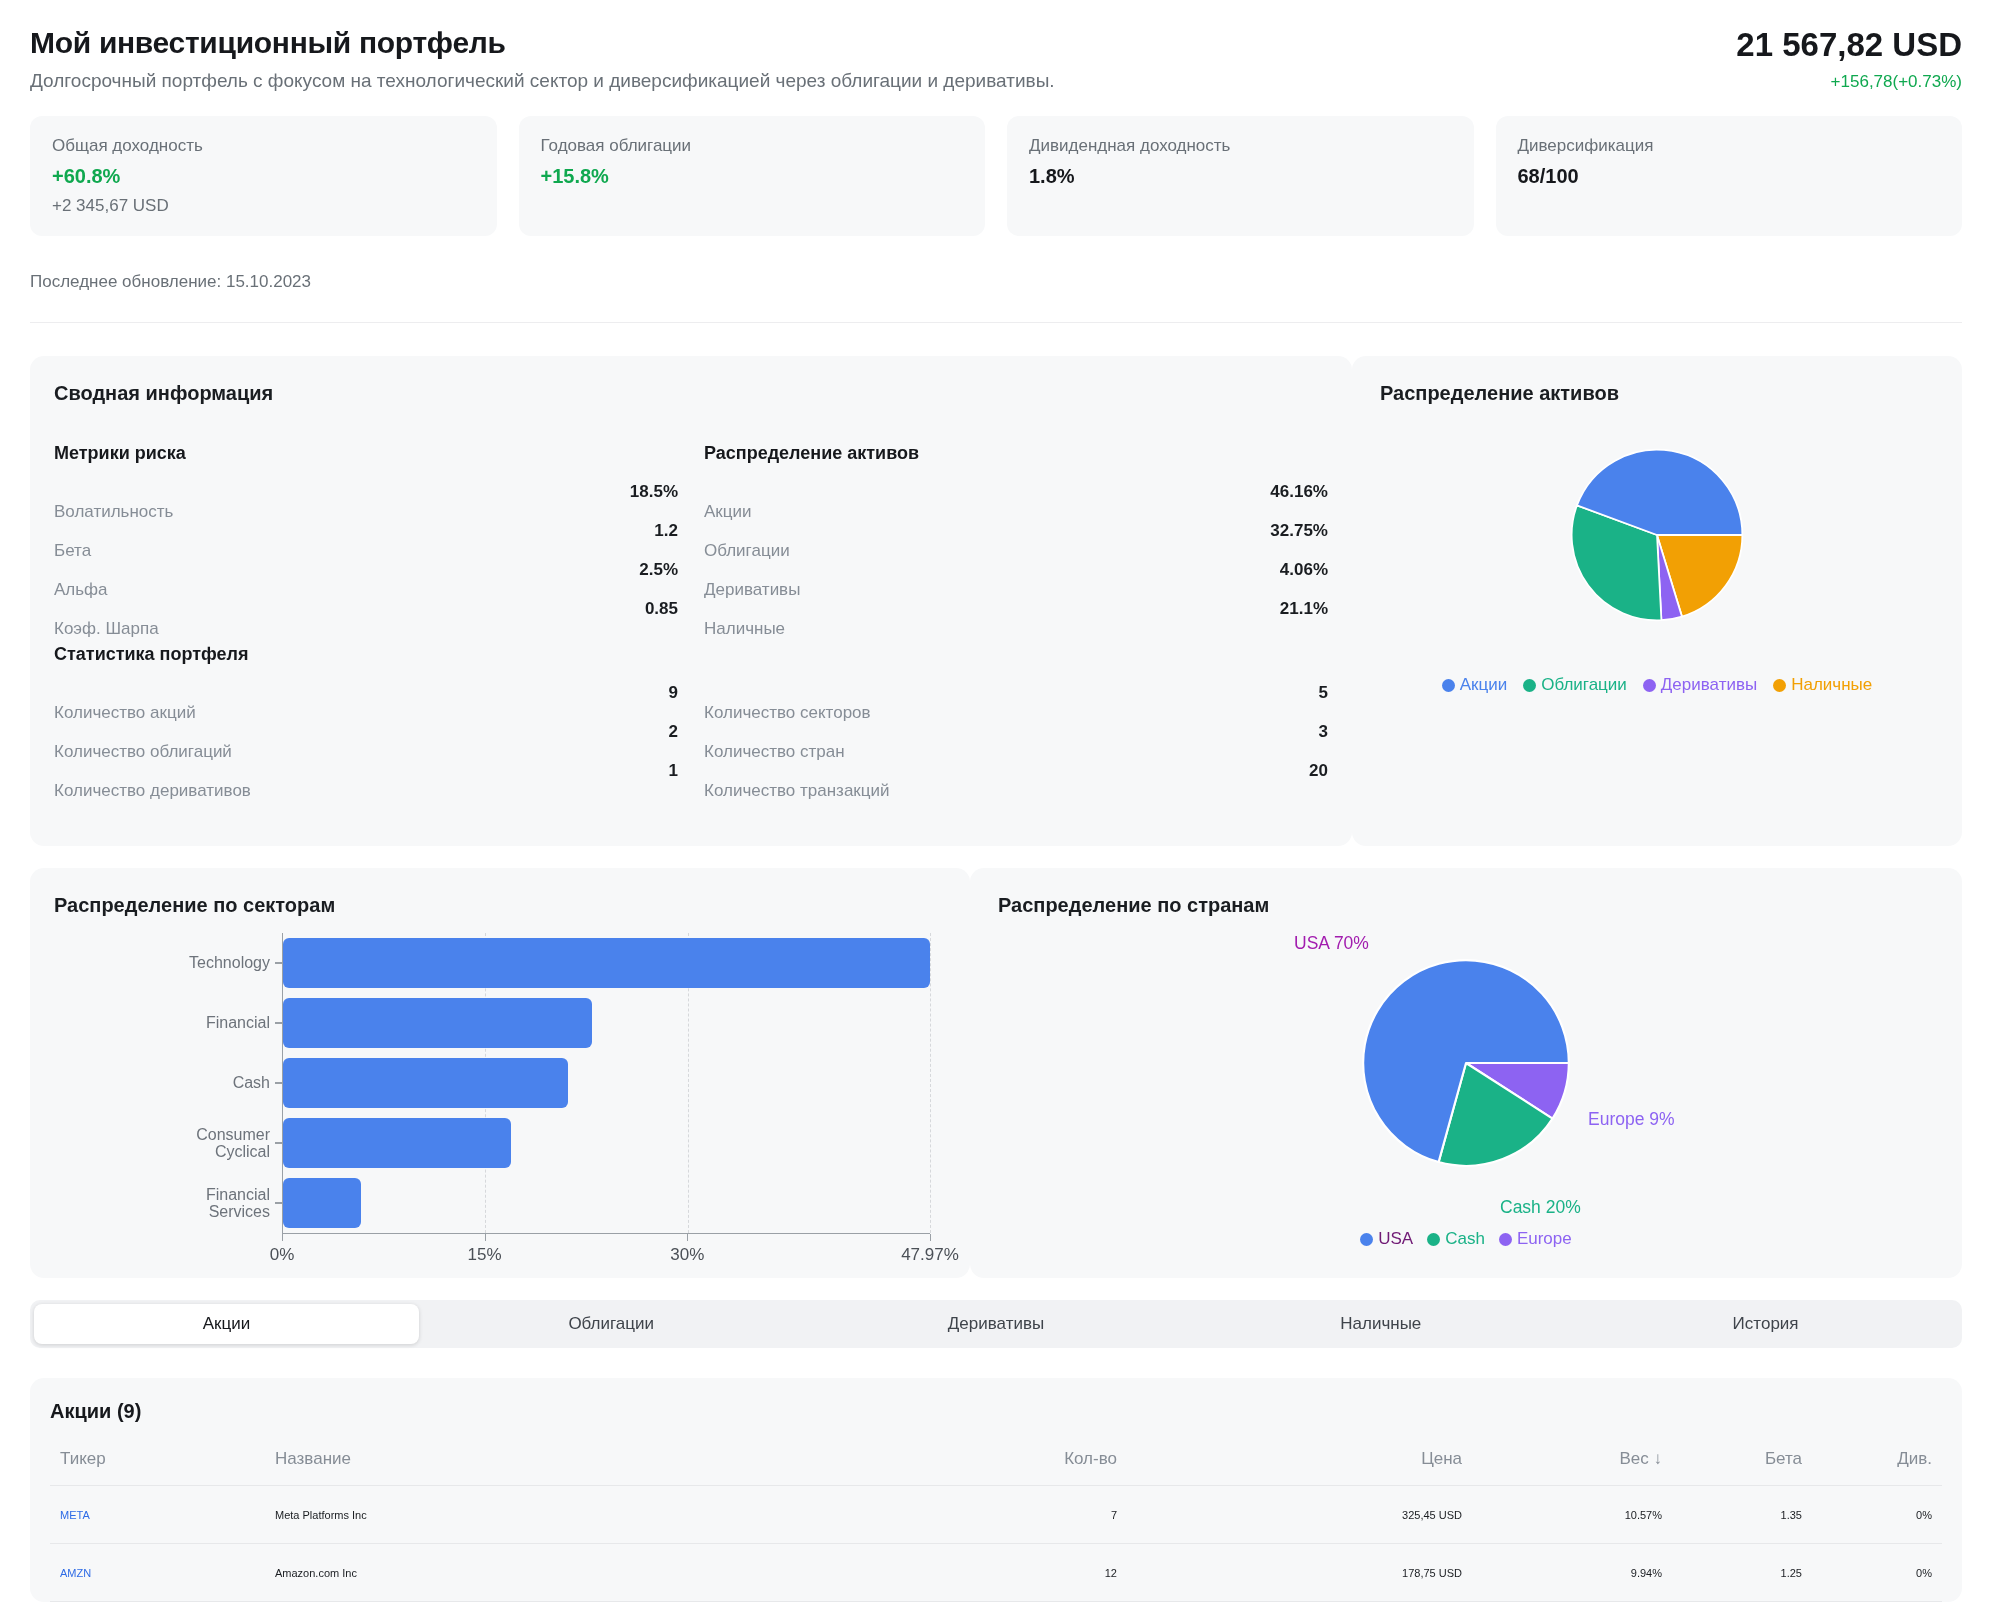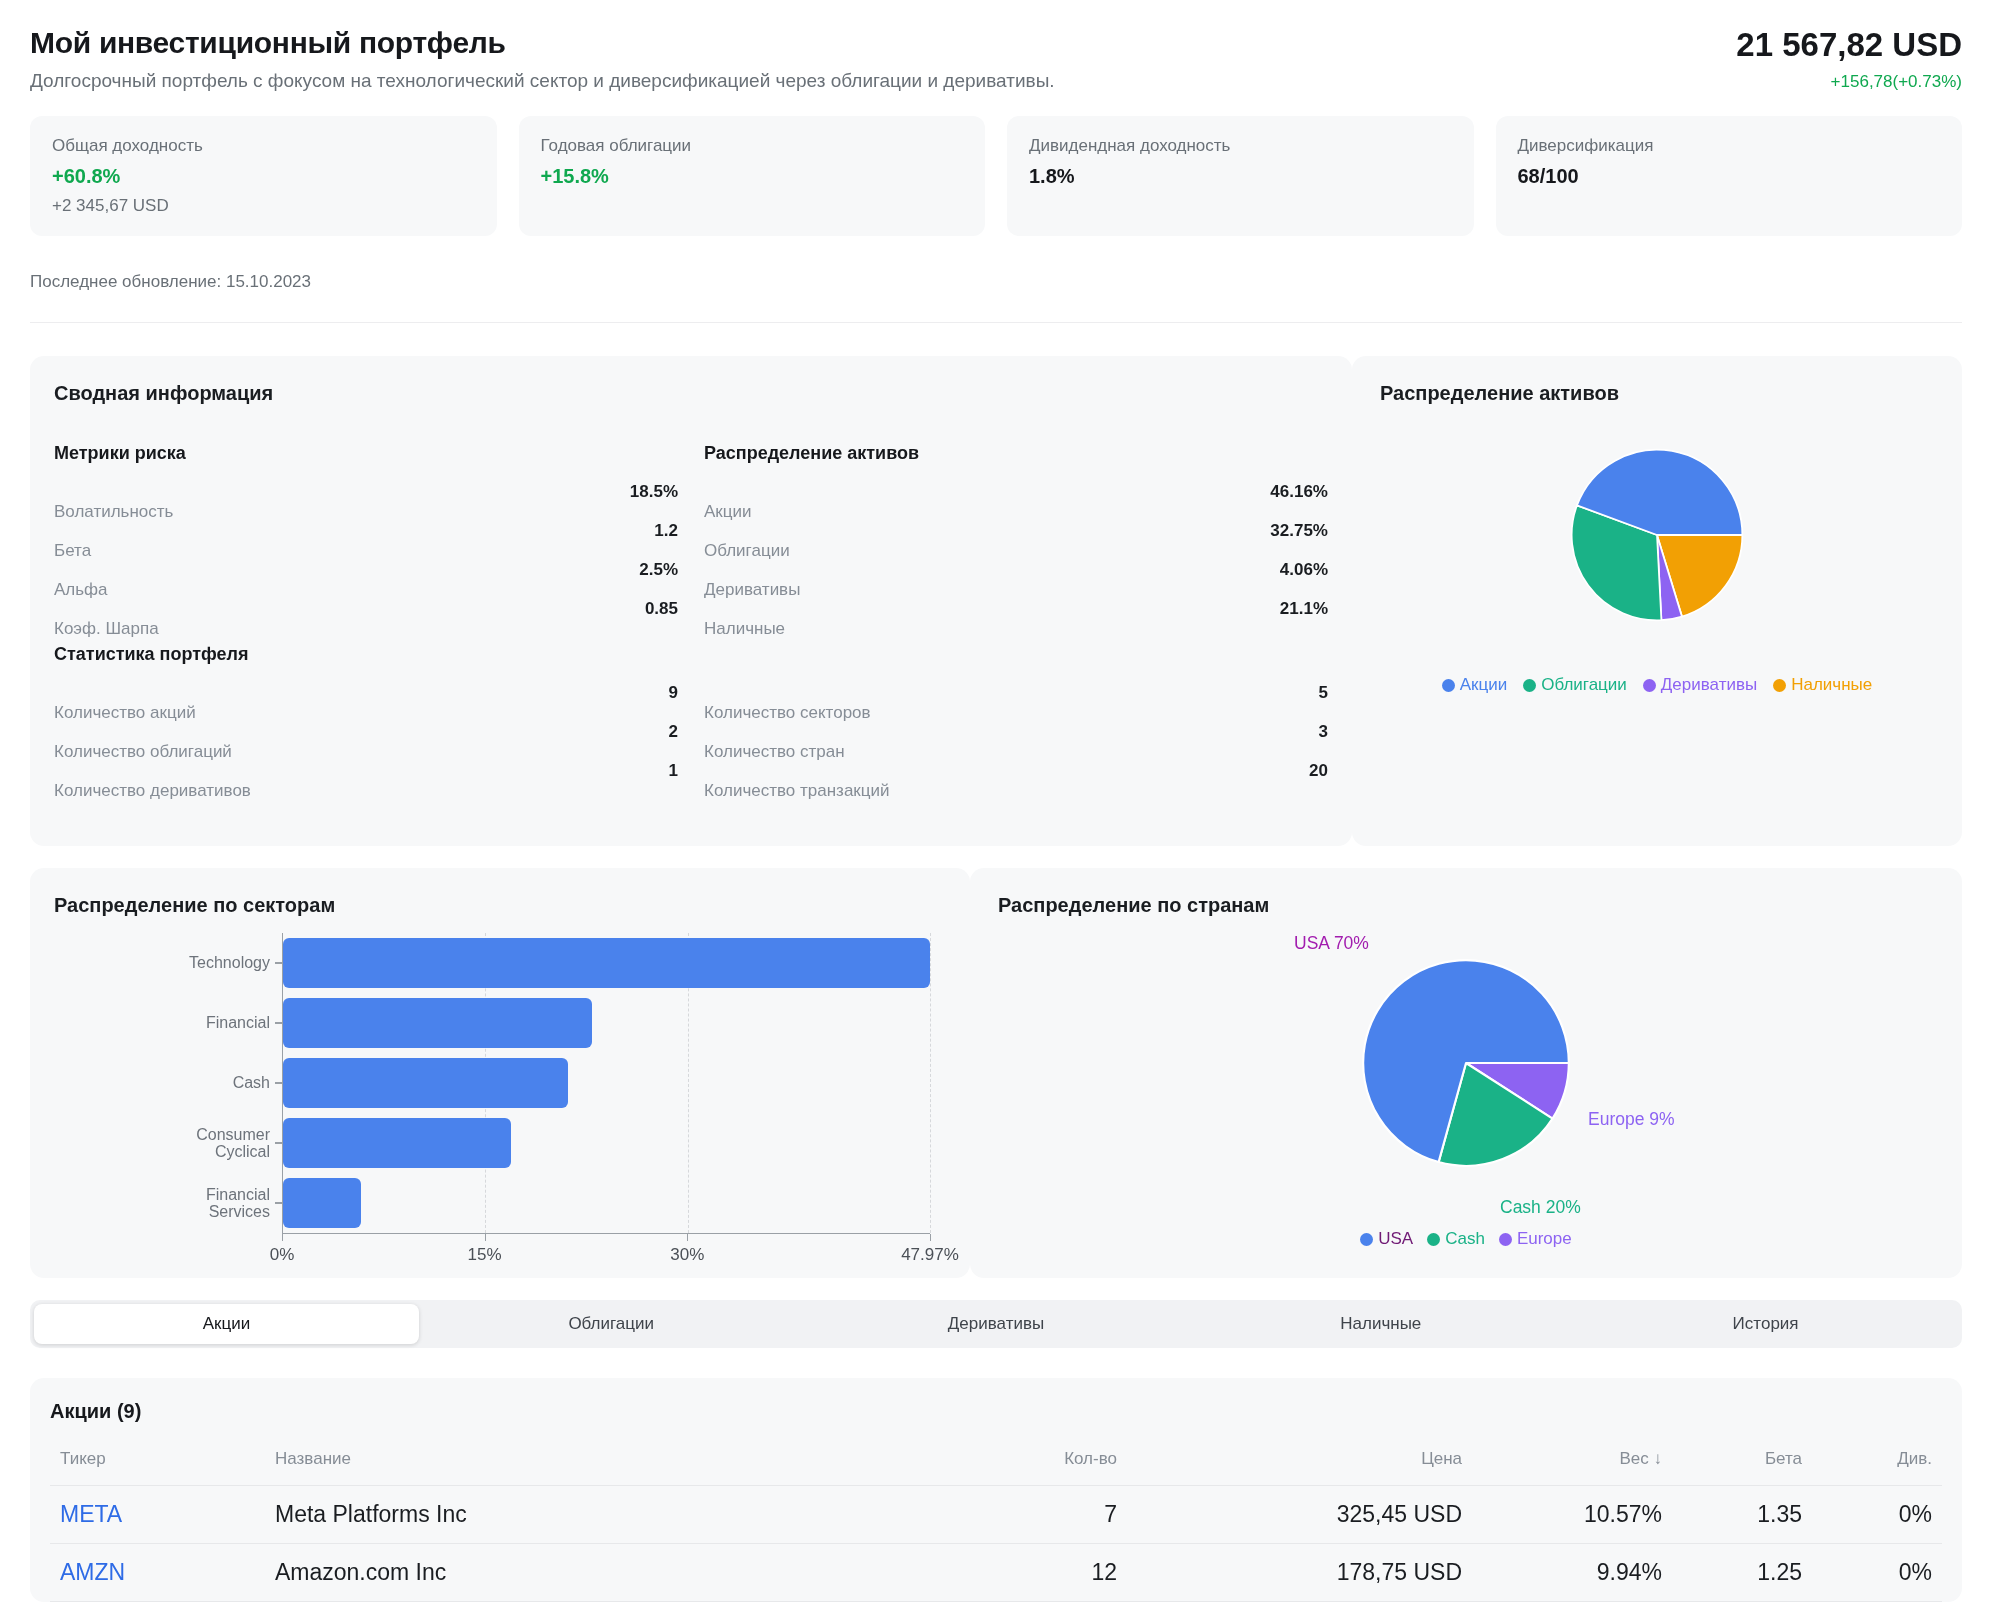--- a/index.html
+++ b/index.html
@@ -67,21 +67,21 @@
   
   .tabs { display:flex; margin-top:22px; background:#f1f2f4; border-radius:10px; padding:4px; height:48px; }
   .tab { flex:1; display:flex; align-items:center; justify-content:center; font-size:17px; color:#3f444b; border-radius:8px; cursor:pointer; }
   .tab.active { background:#ffffff; color:#16181c; font-weight:500; box-shadow:0 1px 4px rgba(0,0,0,0.15); }
   
   .table-card { margin-top:30px; padding:22px 20px 0; border-radius:14px; background:#f7f8f9; }
   .table-title { font-size:20px; font-weight:700; }
   table { width:100%; border-collapse:collapse; margin-top:14px; }
   th { font-size:17px; color:#868d96; font-weight:400; text-align:right; padding:12px 10px 16px; border-bottom:1px solid #e7e8ea; white-space:nowrap; }
   th.l, td.l { text-align:left; }
-  td { font-size:23px; color:#1a1d21; text-align:right; padding:0 10px; height:58px; border-bottom:1px solid #e7e8ea; white-space:nowrap; }
+  td { font-size:11px; color:#1a1d21; text-align:right; padding:0 10px; height:58px; border-bottom:1px solid #e7e8ea; white-space:nowrap; }
   .ticker { color:#2e6be6; font-weight:500; cursor:pointer; }
   .sort-icon { color:#868d96; }
 </style>
 </head>
 <body>
 
 <div class="topbar">
   <div>
     <h1 class="page-title">Мой инвестиционный портфель</h1>
     <div class="subtitle">Долгосрочный портфель с фокусом на технологический сектор и диверсификацией через облигации и деривативы.</div>

